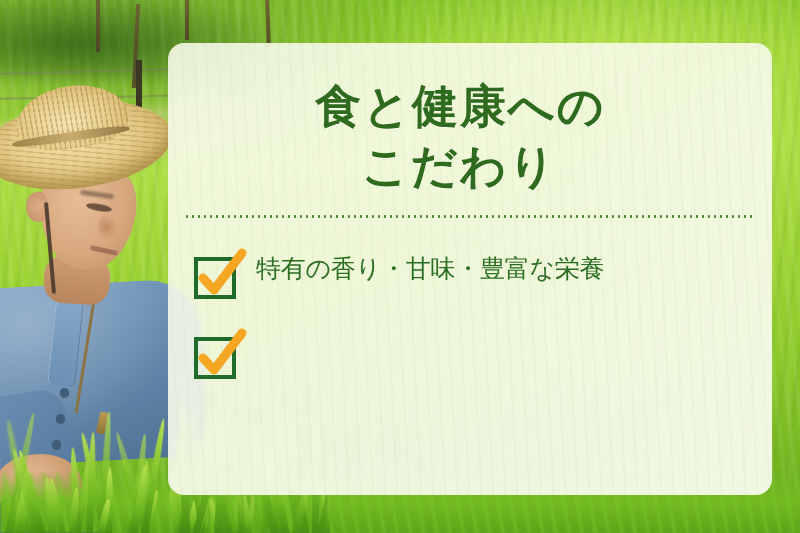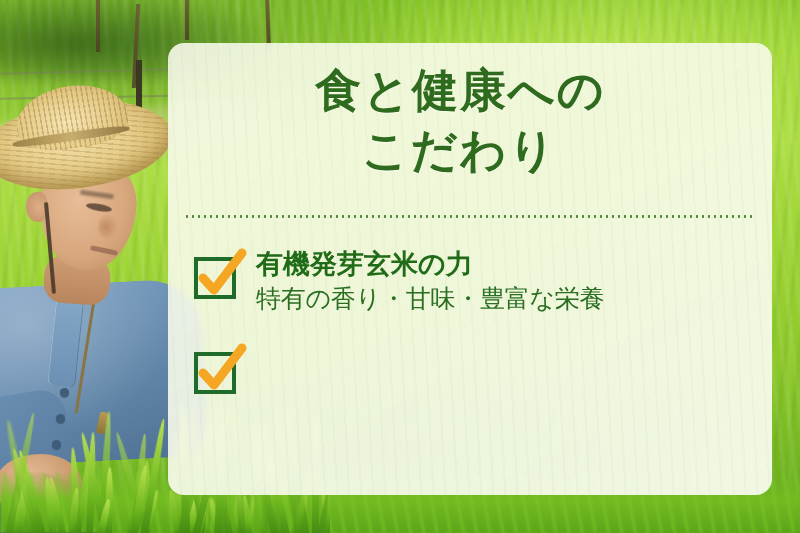--- a/index.html
+++ b/index.html
@@ -195,21 +195,21 @@
     position:absolute; left:0; right:0; top:18px;
     text-align:center;
     color:#2f6b1e;
     font-family:"DejaVu Serif", serif;
     font-weight:700;
     font-size:46px;
     line-height:1.30;
     letter-spacing:.04em;
     text-shadow:0 1px 0 rgba(255,255,255,.5);
   }
-  .title .l1{ display:block; padding-right:19px; }
+  .title .l1{ display:block; padding-right:19px;margin-top:16px; }
   .title .l2{ display:block; padding-right:21px; }
 
   
   .divider{
     position:absolute; left:16px; right:20px; top:172px; height:3px;
     background-image:radial-gradient(circle, #4b8a36 1.1px, rgba(75,138,54,0) 1.3px);
     background-size:6px 3px; background-repeat:repeat-x;
   }
 
   
@@ -370,21 +370,20 @@
     <div class="features">
 
       <div class="feature">
         <div class="check">
           <svg viewBox="0 0 58 58" xmlns="http://www.w3.org/2000/svg">
             <rect x="6" y="14" width="38" height="38" fill="none" stroke="#1f6b2a" stroke-width="4"></rect>
             <path d="M13 33 L24 45 L52 8" fill="none" stroke="#f5a623" stroke-width="9" stroke-linecap="round" stroke-linejoin="round"></path>
           </svg>
         </div>
         <div class="ftext">
-          <div class="fhead">有機発芽玄米の力</div>
           <div class="fsub">特有の香り・甘味・豊富な栄養</div>
         </div>
       </div>
 
       <div class="feature">
         <div class="check">
           <svg viewBox="0 0 58 58" xmlns="http://www.w3.org/2000/svg">
             <rect x="6" y="14" width="38" height="38" fill="none" stroke="#1f6b2a" stroke-width="4"></rect>
             <path d="M13 33 L24 45 L52 8" fill="none" stroke="#f5a623" stroke-width="9" stroke-linecap="round" stroke-linejoin="round"></path>
           </svg>

